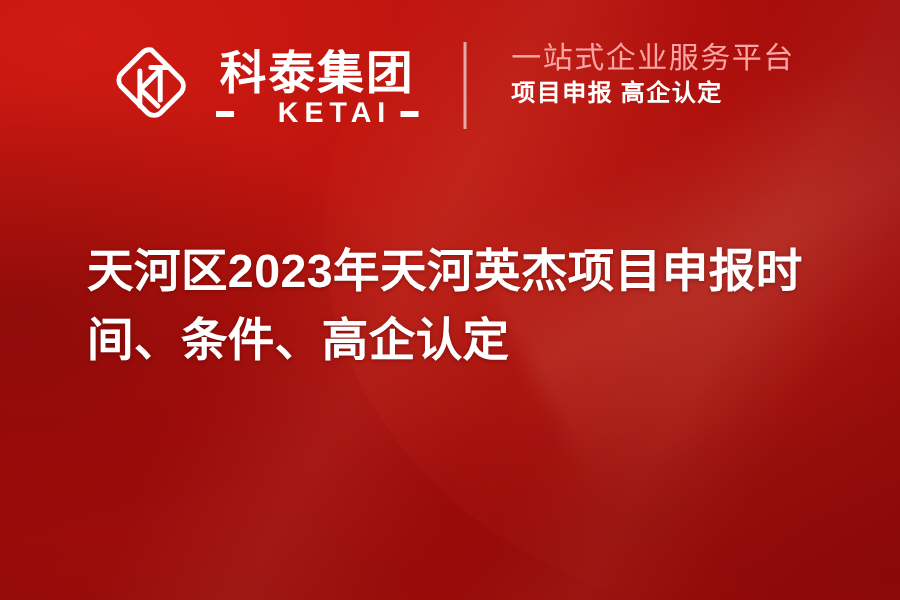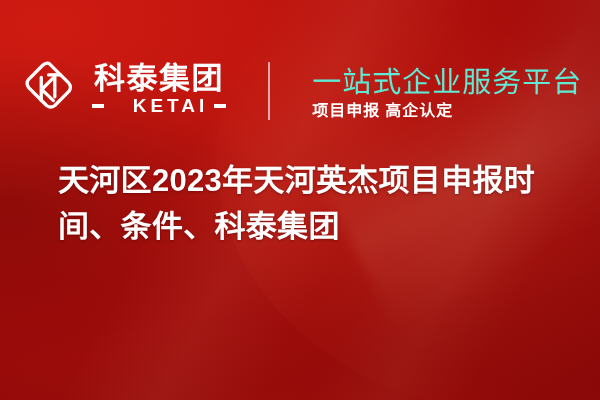--- a/index.html
+++ b/index.html
@@ -89,23 +89,23 @@
   }
 
   
   .header {
     position: absolute;
     left: 0;
     top: 28px;
     width: 600px;
     height: 92px;
     display: flex;
-    align-items: flex-end;
+    align-items: flex-start;
     justify-content: center;
-    gap: 16px;
+    gap: 4px;
   }
 
   .brand-block {
     display: flex;
     align-items: center;
     gap: 12px;
   }
 
   .logo-mark {
     width: 62px;
@@ -158,24 +158,24 @@
     margin: 0 26px;
     flex: 0 0 2px;
   }
 
   .tagline {
     display: flex;
     flex-direction: column;
     gap: 4px;
   }
   .tagline-main {
-    font-size: 29px;
+    font-size: 20px;
     font-weight: 300;
     line-height: 1.12;
-    color: #5eead4;
+    color: #fca5a5;
     letter-spacing: 1px;
     white-space: nowrap;
   }
   .tagline-sub {
     font-family: "Liberation Serif", "DejaVu Serif", serif;
     font-size: 16px;
     font-weight: 600;
     line-height: 1.12;
     color: #ffffff;
     letter-spacing: 1px;
@@ -235,15 +235,15 @@
 
     <div class="divider"></div>
 
     <div class="tagline">
       <div class="tagline-main">一站式企业服务平台</div>
       <div class="tagline-sub">项目申报 高企认定</div>
     </div>
 
   </div>
 
-  <div class="title">天河区2023年天河英杰项目申报时间、条件、科泰集团</div>
+  <div class="title">天河区2023年天河英杰项目申报时间、条件、高企认定</div>
 
 </div>
 
 </body></html>

